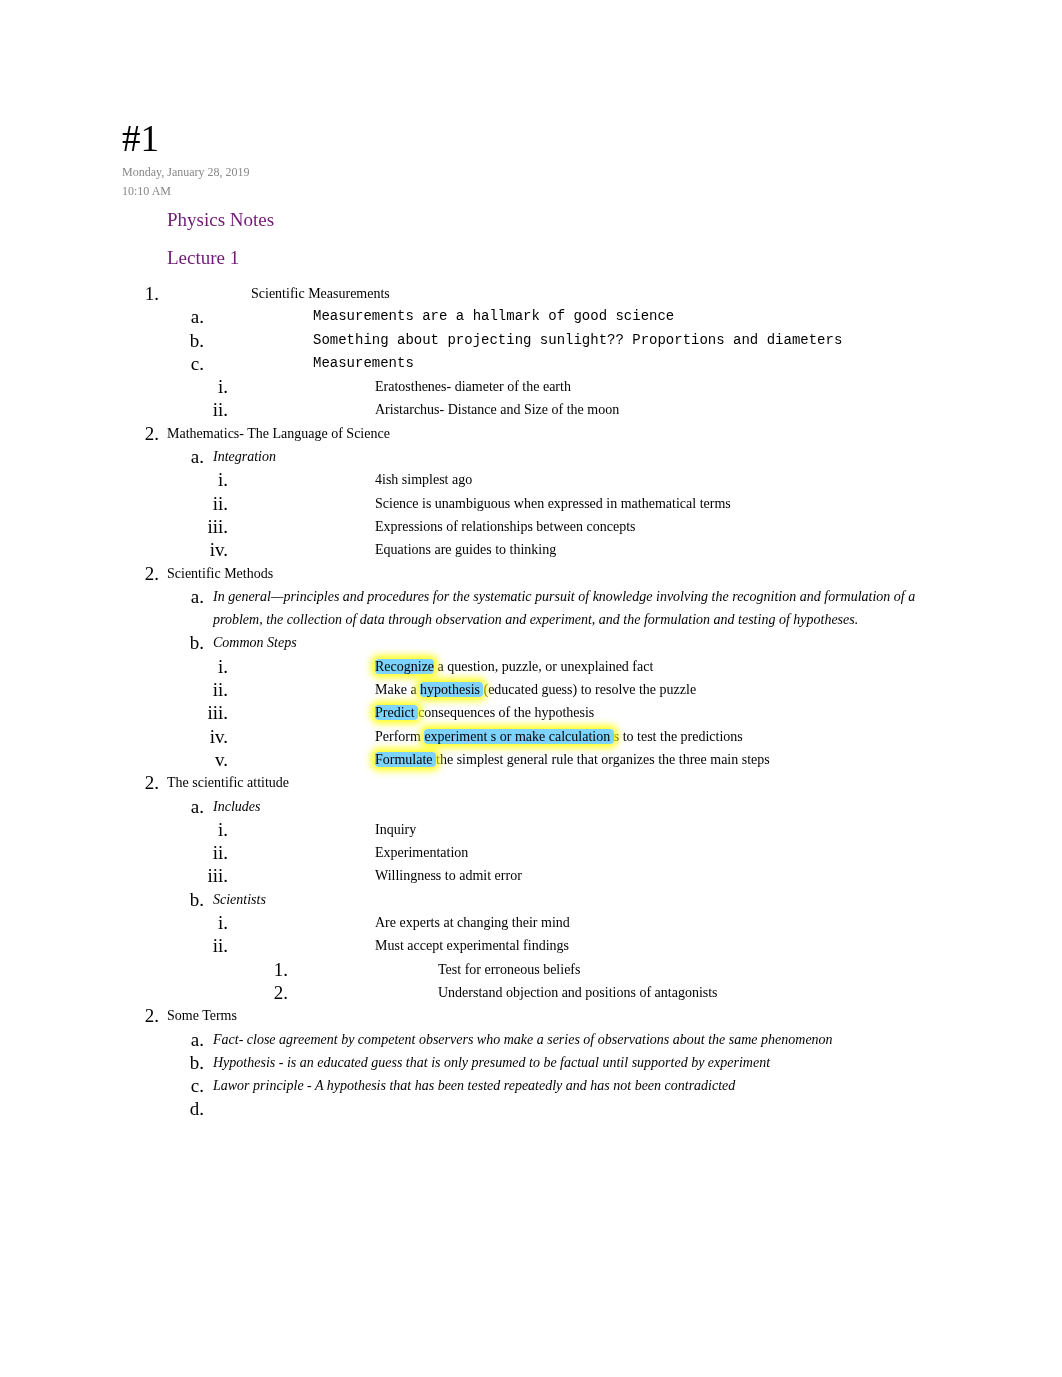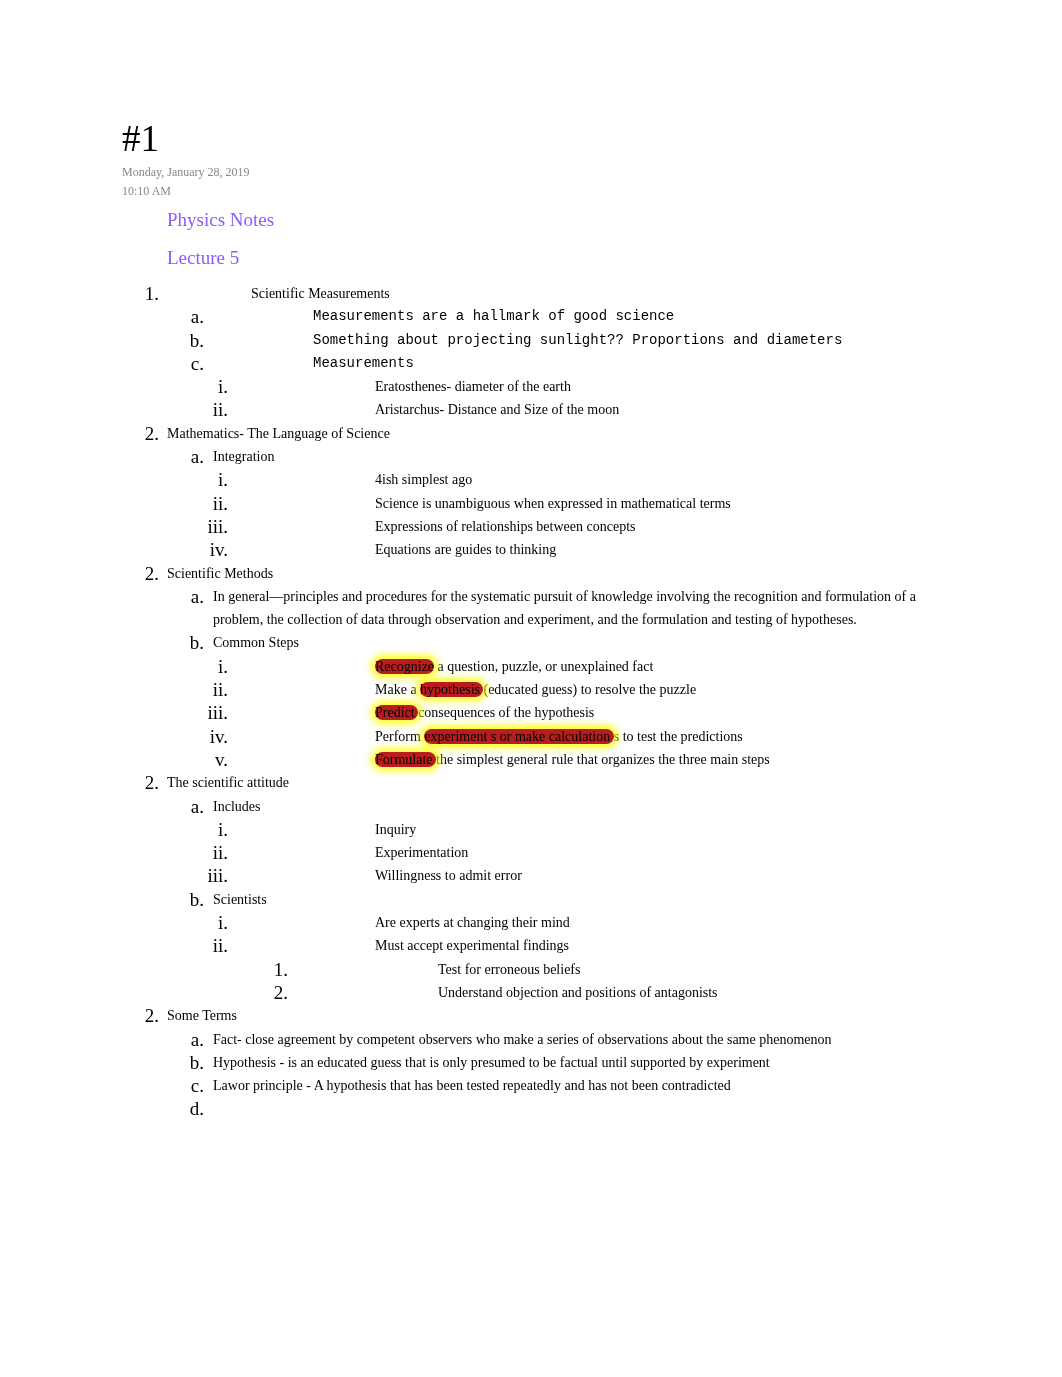--- a/index.html
+++ b/index.html
@@ -44,21 +44,21 @@
     line-height: 19px;
     color: #878787;
   }
   .page-date { margin-top: 3px; }
 
   
   .note-line {
     position: absolute;
     font-size: 19px;
     line-height: 23px;
-    color: #8b5cf6;
+    color: #701a75;
     white-space: pre;
   }
 
   
   .outline {
     position: absolute;
     left: 0;
     top: 282px;
     width: 1062px;
     font-size: 19px;
@@ -84,53 +84,53 @@
   }
 
   
   .lvl1 > .marker { right: auto; left: 137px; width: 22px; }
   .lvl1 > .body-text { margin-left: 167px; margin-right: 142px; }
 
   .lvl1wide > .marker { left: 137px; width: 22px; }
   .lvl1wide > .body-text { margin-left: 251px; margin-right: 142px; }
 
   .lvl2 > .marker { left: 182px; width: 22px; }
-  .lvl2 > .body-text { margin-left: 213px; margin-right: 142px; }
+  .lvl2 > .body-text { margin-left: 213px; margin-right: 142px; font-style: italic; }
 
   .lvl2wide > .marker { left: 182px; width: 22px; }
   .lvl2wide > .body-text { margin-left: 313px; margin-right: 142px; font-family: Liberation Mono, monospace; }
 
   .lvl3 > .marker { left: 196px; width: 32px; }
   .lvl3 > .body-text { margin-left: 375px; margin-right: 130px; }
 
   .lvl4 > .marker { left: 256px; width: 32px; }
   .lvl4 > .body-text { margin-left: 438px; margin-right: 120px; }
 
   
   .hl {
-    background-color: #b91c1c;
+    background-color: #7dd3fc;
     box-shadow: 0 0 7px 4px rgba(255,255,0,0.85);
-    border-radius: 10px;
+    border-radius: 4px;
     position: relative;
     z-index: 1;
   }
 </style>
 </head>
 <body>
 
 <div class="page">
 
   <div class="title-block">
     <h1 class="page-title">#1</h1>
     <div class="page-date">Monday, January 28, 2019</div>
     <div class="page-time">10:10 AM</div>
   </div>
 
   <div class="note-line" style="left:167px; top:208px;">Physics Notes</div>
-  <div class="note-line" style="left:167px; top:246px;">Lecture 5</div>
+  <div class="note-line" style="left:167px; top:246px;">Lecture 1</div>
 
   <div class="outline" id="outline-root">
       <div class="row lvl1wide">
         <span class="marker">1.</span>
         <span class="body-text">Scientific Measurements</span>
       </div>
       <div class="row lvl2wide">
         <span class="marker">a.</span>
         <span class="body-text">Measurements are a hallmark of good science</span>
       </div>

